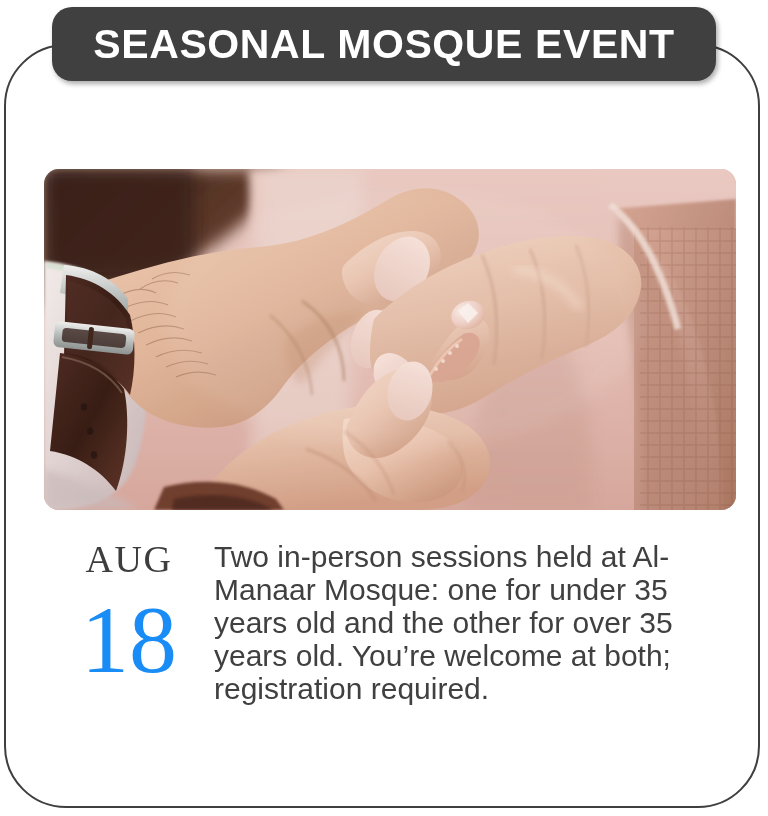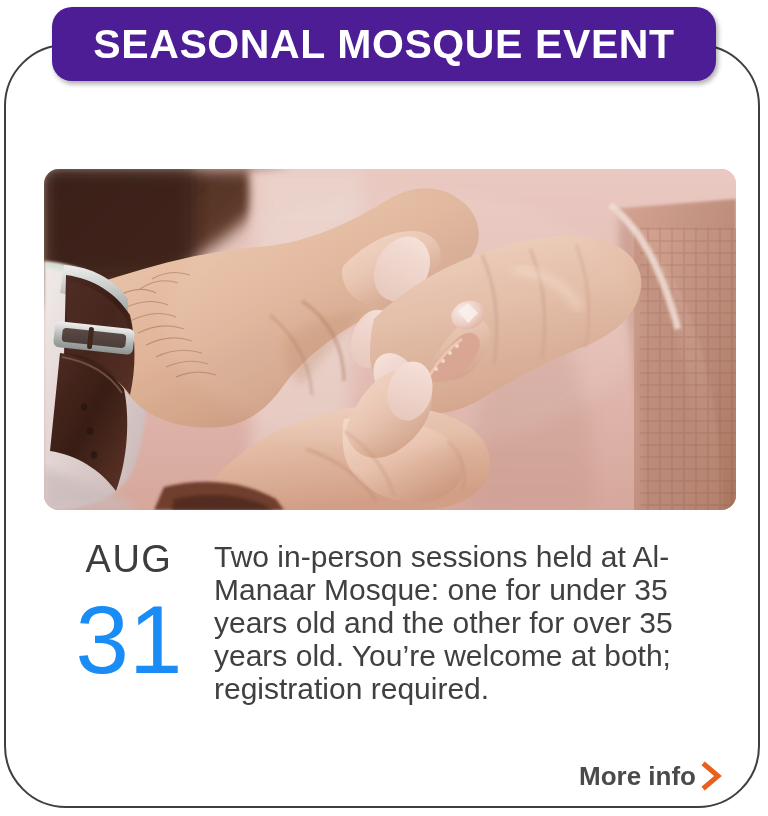--- a/index.html
+++ b/index.html
@@ -29,21 +29,21 @@
   }
 
   
   #header-badge {
     position: absolute;
     left: 52px;
     top: 7px;
     width: 664px;
     height: 74px;
     box-sizing: border-box;
-    background: #4c1d95;
+    background: #404040;
     border-radius: 20px;
     display: flex;
     align-items: center;
     justify-content: center;
     z-index: 5;
     box-shadow: 2px 3px 5px rgba(0,0,0,0.33);
   }
   #header-badge-title {
     color: #ffffff;
     font-size: 41px;
@@ -74,20 +74,21 @@
     top: 486px;
     width: 692px;
     display: flex;
     align-items: flex-start;
   }
   #date-block {
     width: 170px;
     flex: 0 0 170px;
     text-align: center;
     padding-top: 8px;
+    font-family: Liberation Serif, serif;
   }
   #date-month {
     font-size: 38px;
     color: #3d3d3d;
     letter-spacing: 1.5px;
     line-height: 1.05;
   }
   #date-day {
     font-size: 96px;
     color: #1a8cf5;
@@ -315,28 +316,22 @@
       <path d="M130,330 C168,322 204,326 230,341 L128,341 Z" fill="#4c251b" opacity="0.85" filter="url(#soft1)"></path>
 
       <ellipse cx="360" cy="150" rx="240" ry="130" fill="#ffffff" opacity="0.08" filter="url(#soft2)"></ellipse>
       <rect x="0" y="0" width="692" height="341" fill="#b88a72" opacity="0.05"></rect>
     </svg>
   </div>
 
   <div id="card-body">
     <div id="date-block">
       <div id="date-month">AUG</div>
-      <div id="date-day">31</div>
+      <div id="date-day">18</div>
     </div>
     <div id="event-description">Two in-person sessions held at Al-Manaar Mosque: one for under 35 years old and the other for over 35 years old. You’re welcome at both; registration required.</div>
   </div>
 
-  <div id="more-info-link">
-    <span id="more-info-label">More info</span>
-    <svg id="chevron-right-icon" viewBox="0 0 28 32">
-      <path d="M7 5 L20 16 L7 27" fill="none" stroke="#e8601c" stroke-width="5" stroke-linecap="square" stroke-linejoin="miter"></path>
-    </svg>
-  </div>
 </div>
 
 <div id="header-badge">
   <span id="header-badge-title">SEASONAL MOSQUE EVENT</span>
 </div>
 
 </body></html>

